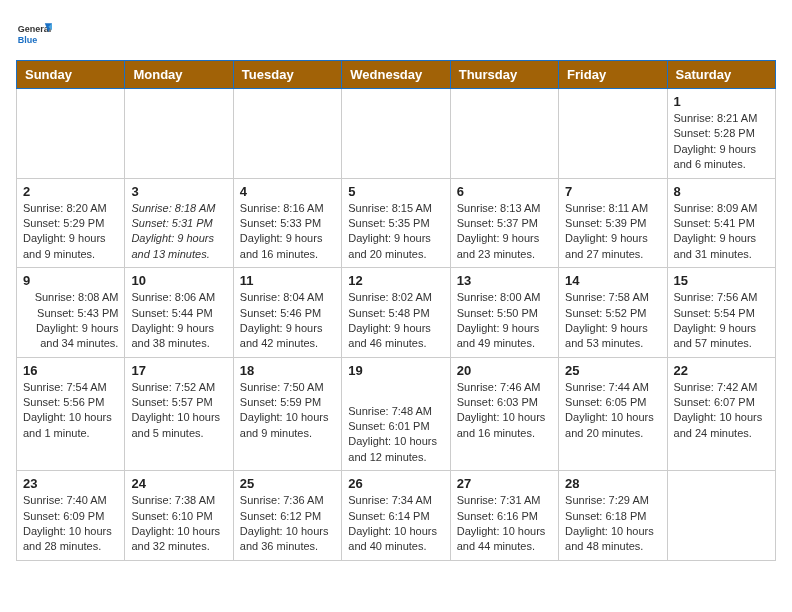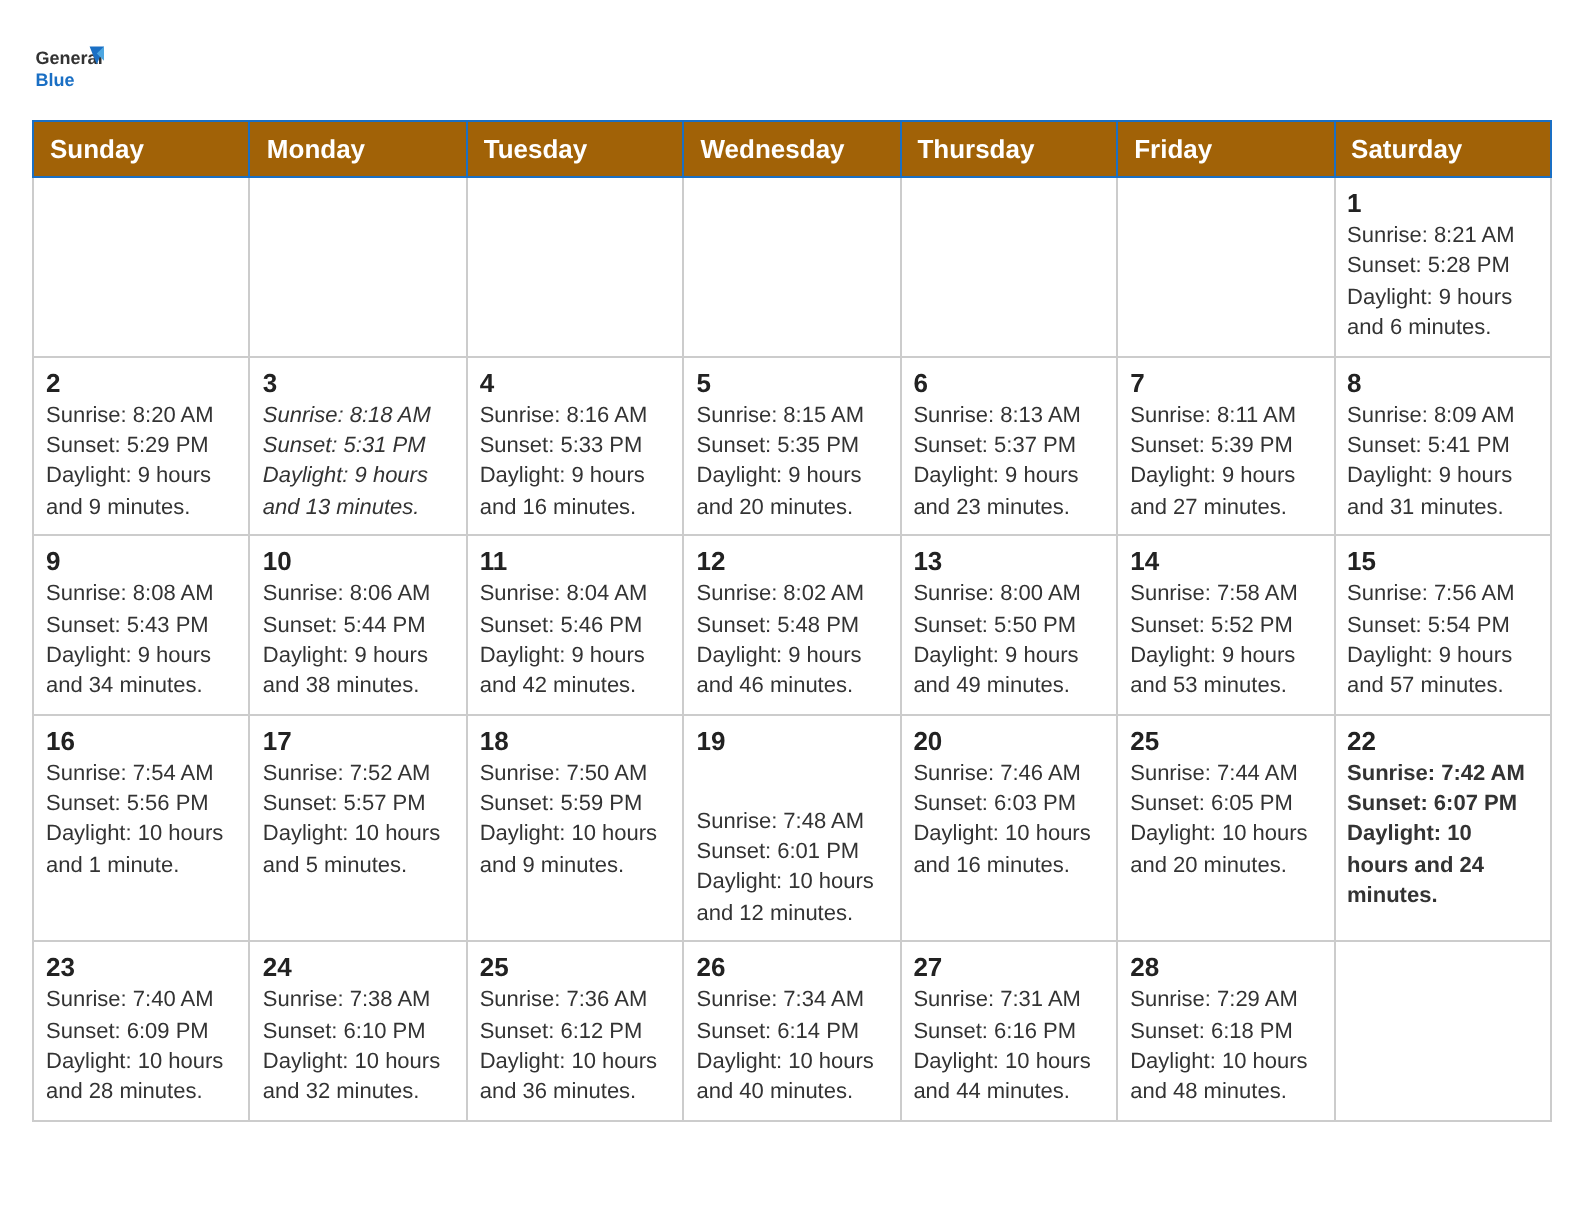--- a/index.html
+++ b/index.html
@@ -164,21 +164,21 @@
         <td>
           <span class="day-num">8</span>
           <div class="day-info" style="white-space: pre-line;">Sunrise: 8:09 AM
 Sunset: 5:41 PM
 Daylight: 9 hours and 31 minutes.</div>
         </td>
       </tr>
       <tr>
         <td>
           <span class="day-num">9</span>
-          <div class="day-info" style="white-space: pre-line;">Sunrise: 8:08 AM
+          <div class="day-info" style="white-space: pre-line; text-align: right;">Sunrise: 8:08 AM
 Sunset: 5:43 PM
 Daylight: 9 hours and 34 minutes.</div>
         </td>
         <td>
           <span class="day-num">10</span>
           <div class="day-info" style="white-space: pre-line;">Sunrise: 8:06 AM
 Sunset: 5:44 PM
 Daylight: 9 hours and 38 minutes.</div>
         </td>
         <td>
@@ -244,21 +244,21 @@
 Daylight: 10 hours and 16 minutes.</div>
         </td>
         <td>
           <span class="day-num">25</span>
           <div class="day-info" style="white-space: pre-line;">Sunrise: 7:44 AM
 Sunset: 6:05 PM
 Daylight: 10 hours and 20 minutes.</div>
         </td>
         <td>
           <span class="day-num">22</span>
-          <div class="day-info" style="white-space: pre-line; font-weight: bold;">Sunrise: 7:42 AM
+          <div class="day-info" style="white-space: pre-line;">Sunrise: 7:42 AM
 Sunset: 6:07 PM
 Daylight: 10 hours and 24 minutes.</div>
         </td>
       </tr>
       <tr>
         <td>
           <span class="day-num">23</span>
           <div class="day-info" style="white-space: pre-line;">Sunrise: 7:40 AM
 Sunset: 6:09 PM
 Daylight: 10 hours and 28 minutes.</div>

